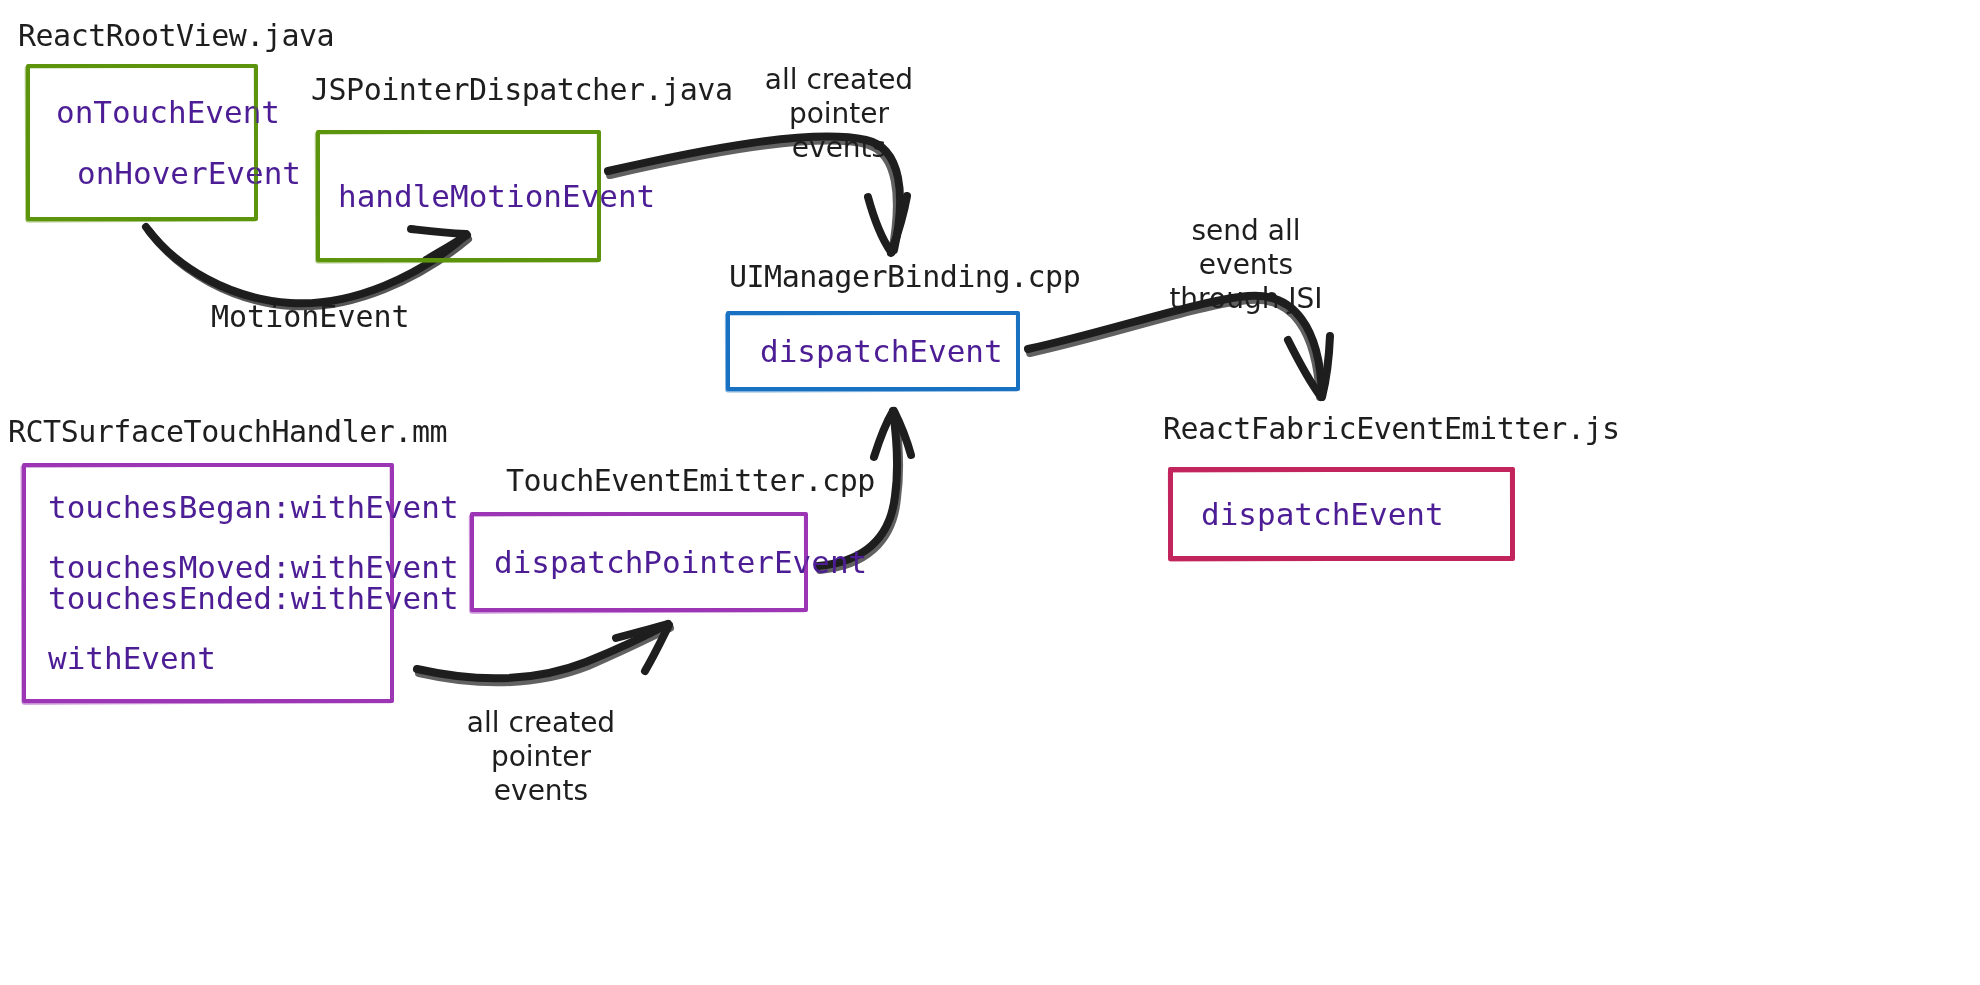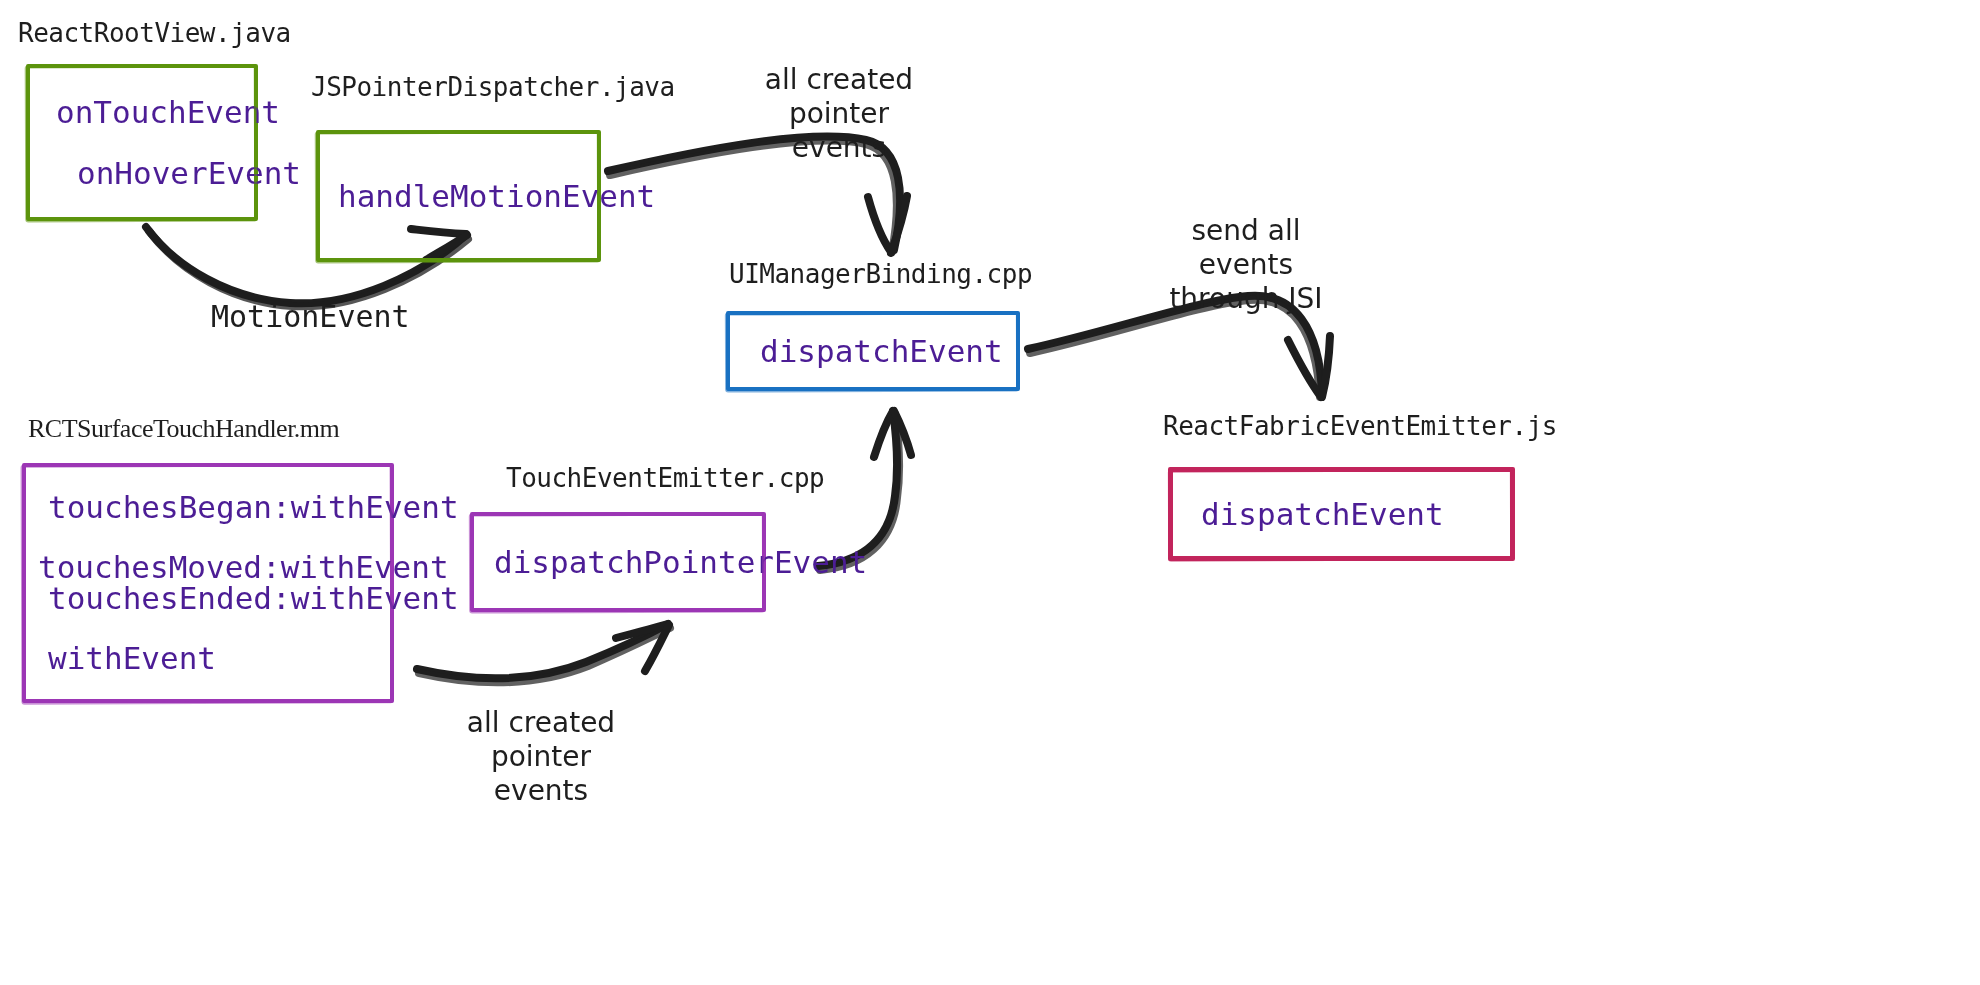--- a/index.html
+++ b/index.html
@@ -12,21 +12,21 @@
     position: relative;
     width: 1980px;
     height: 985px;
     background: #ffffff;
     overflow: hidden;
     font-family: "DejaVu Sans Mono", "Liberation Mono", monospace;
   }
   .file-label {
     position: absolute;
     font-family: "DejaVu Sans Mono", "Liberation Mono", monospace;
-    font-size: 26px;
+    font-size: 30px;
     color: #1e1e1e;
     white-space: nowrap;
     letter-spacing: -0.5px;
   }
   .node-box {
     position: absolute;
     box-sizing: border-box;
     background: transparent;
     border-style: solid;
     border-width: 4px;
@@ -131,21 +131,21 @@
   </svg>
 
   <div class="file-label" style="left:18px; top:18px;">ReactRootView.java</div>
 
   <div class="file-label" style="left:311px; top:72px;">JSPointerDispatcher.java</div>
 
   <div class="file-label" style="left:729px; top:259px;">UIManagerBinding.cpp</div>
 
   <div class="file-label" style="left:1163px; top:411px;">ReactFabricEventEmitter.js</div>
 
-  <div class="file-label" style="left:28px; top:414px;font-family:Liberation Serif, serif;">RCTSurfaceTouchHandler.mm</div>
+  <div class="file-label" style="left:8px; top:414px;">RCTSurfaceTouchHandler.mm</div>
 
   <div class="file-label" style="left:470px; top:463px;margin-left:36px;">TouchEventEmitter.cpp</div>
 
   <div class="node-box" style="left:26px; top:64px; width:232px; height:157px; color:#5c940d; border-color:#5c940d; padding:14px 0;">
     <div class="node-line">onTouchEvent</div>
     <div class="node-line" style="margin-top:30px;margin-left:21px;">onHoverEvent</div>
   </div>
 
   <div class="node-box" style="left:316px; top:130px; width:285px; height:132px; color:#5c940d; border-color:#5c940d;">
     <div class="node-line" style="padding-left:18px;">handleMotionEvent</div>
@@ -154,26 +154,26 @@
   <div class="node-box" style="left:726px; top:311px; width:294px; height:80px; color:#1971c2; border-color:#1971c2;">
     <div class="node-line" style="padding-left:30px;">dispatchEvent</div>
   </div>
 
   <div class="node-box" style="left:1168px; top:467px; width:347px; height:94px; color:#c2255c; border-color:#c2255c; border-width:5px;">
     <div class="node-line" style="padding-left:28px;">dispatchEvent</div>
   </div>
 
   <div class="node-box" style="left:22px; top:463px; width:372px; height:240px; color:#9c36b5; border-color:#9c36b5; padding:16px 0;">
     <div class="node-line" style="padding-left:22px;">touchesBegan:withEvent</div>
-    <div class="node-line" style="padding-left:12px; margin-top:29px;">touchesMoved:withEvent</div>
+    <div class="node-line" style="padding-left:22px; margin-top:29px;">touchesMoved:withEvent</div>
     <div class="node-line" style="padding-left:22px; ">touchesEnded:withEvent</div>
     <div class="node-line" style="padding-left:22px; margin-top:29px;">withEvent</div>
   </div>
 
-  <div class="node-box" style="left:470px; top:512px; width:296px; height:100px; color:#9c36b5; border-color:#9c36b5;">
+  <div class="node-box" style="left:470px; top:512px; width:338px; height:100px; color:#9c36b5; border-color:#9c36b5;">
     <div class="node-line" style="padding-left:20px;">dispatchPointerEvent</div>
   </div>
 
   <div class="edge-label mono" style="left:211px; top:299px;">MotionEvent</div>
 
   <div class="edge-label" style="left:754px; top:63px; width:170px;">all created
 pointer events</div>
 
   <div class="edge-label" style="left:1156px; top:214px; width:180px;">send all events
 through JSI</div>

